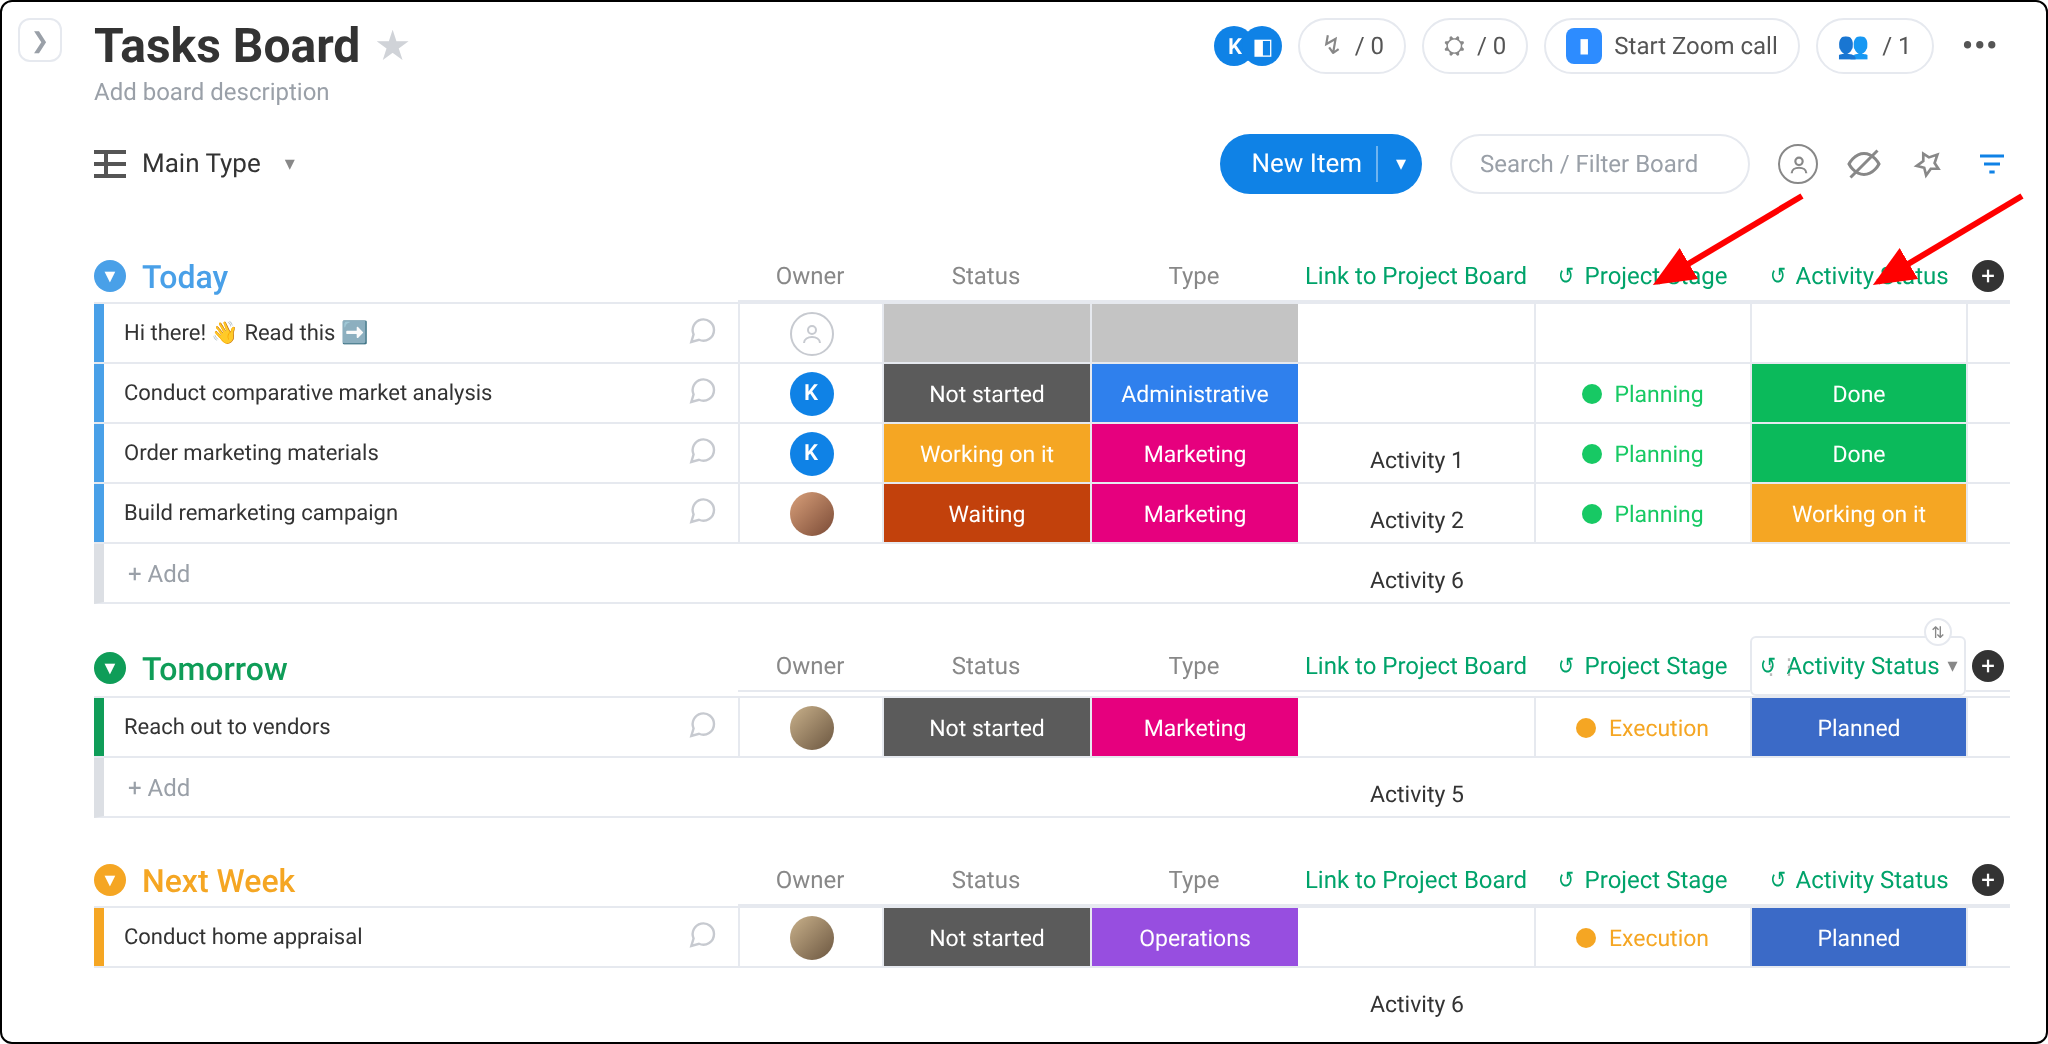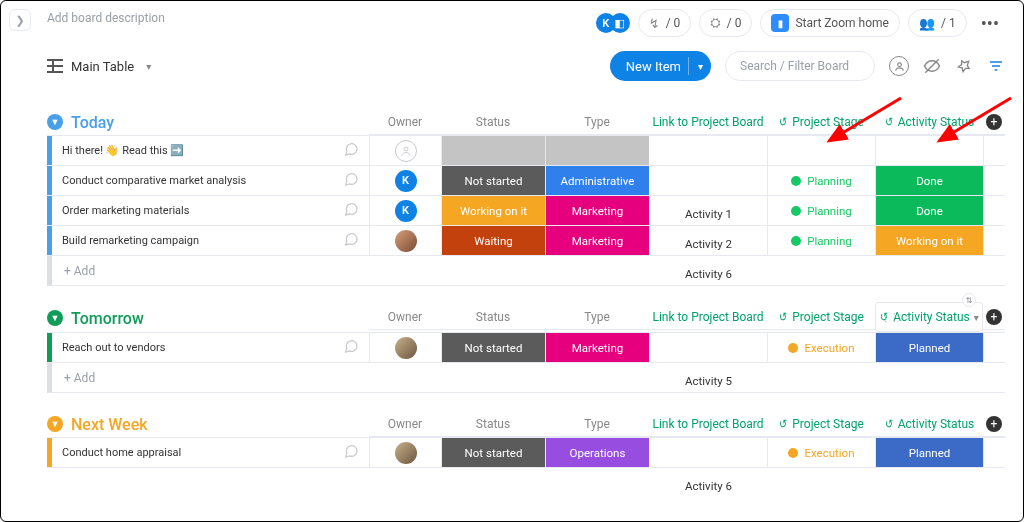--- a/index.html
+++ b/index.html
@@ -96,51 +96,55 @@
   .drag-ico{position:absolute;left:4px;color:#bbb;font-size:11px;letter-spacing:-2px;}
   .sort-ico{position:absolute;top:-10px;right:6px;width:14px;height:14px;border:1px solid var(--border);border-radius:50%;font-size:8px;display:inline-flex;align-items:center;justify-content:center;background:#fff;color:#888;}
 </style>
 </head>
 <body>
 
 <div class="collapse-chip">❯</div>
 
 <div class="hdr">
   <div>
+    <div class="title">
+      <span>Tasks Board</span>
+      <span class="star">★</span>
+    </div>
     <div class="subtitle">Add board description</div>
   </div>
   <div class="hdr-right">
     <span class="avatar-pill">
       <span class="avatar-k">K</span>
       <span style="width:20px;height:20px;border-radius:50%;background:#0f82e6;color:#fff;margin-left:-6px;display:inline-flex;align-items:center;justify-content:center;font-size:11px;">◧</span>
     </span>
     <span class="pill">
       <span class="ico">↯</span>
       <span>/ <span>0</span></span>
     </span>
     <span class="pill">
       <span class="ico">⛭</span>
       <span>/ <span>0</span></span>
     </span>
     <span class="pill zoom-pill">
       <span class="zoom-ico">▮</span>
-      <span>Start Zoom home</span>
+      <span>Start Zoom call</span>
     </span>
     <span class="pill">
       <span class="ico">👥</span>
       <span>/ <span>1</span></span>
     </span>
     <span class="dots">•••</span>
   </div>
 </div>
 
 <div class="toolbar">
   <div class="maintable">
     <span class="grid-ico"></span>
-    <span>Main Table</span>
+    <span>Main Type</span>
     <span class="chev">▾</span>
   </div>
   <div class="tb-right">
     <div class="newitem">
       <span>New Item</span>
       <span class="drop">▾</span>
     </div>
     <div class="search">
       <span>Search / Filter Board</span>
     </div>

